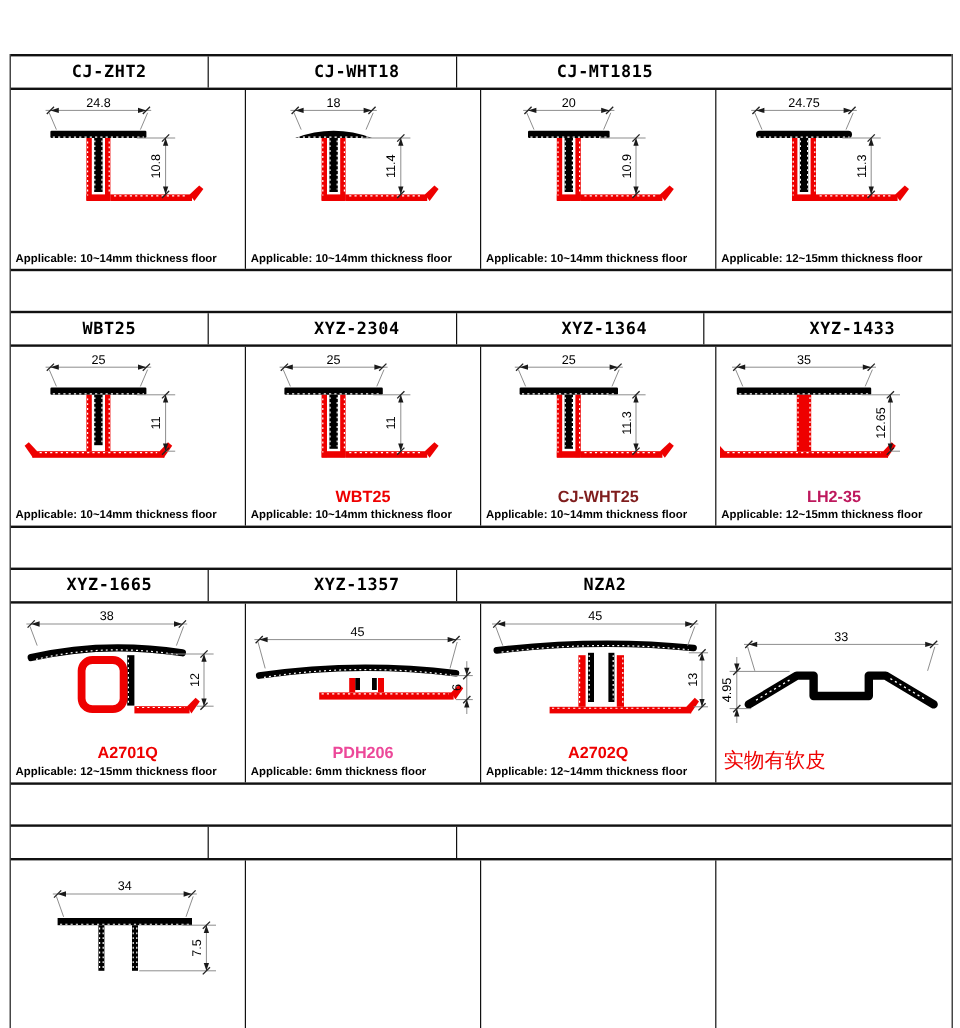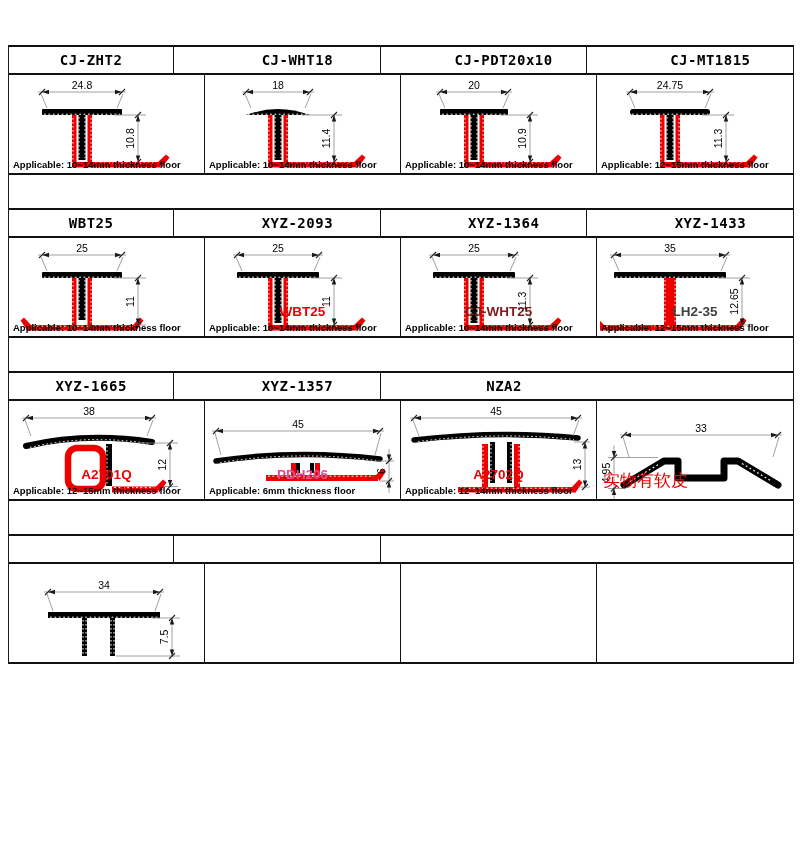--- a/index.html
+++ b/index.html
@@ -6,21 +6,21 @@
   body{width:800px;height:857px;position:relative;font-family:"Liberation Sans",sans-serif;overflow:hidden;}
   #catalog{position:absolute;left:8px;top:45px;width:784px;
            border-left:1.5px solid #1a1a1a;border-right:1.5px solid #1a1a1a;}
   .hdr-row{display:grid;grid-template-columns:repeat(4,1fr);height:30px;
            border-top:2px solid #111;border-bottom:2px solid #111;box-sizing:border-box;gap:41px;}
   .hdr-cell{display:flex;align-items:center;justify-content:center;
             border-right:1.5px solid #111;box-sizing:border-box;}
   .hdr-cell:last-child{border-right:none;}
   .code{font-family:"DejaVu Sans Mono","Liberation Mono",monospace;font-size:14px;
         font-weight:700;letter-spacing:.5px;color:#000;}
-  .row{display:grid;grid-template-columns:repeat(4,1fr);height:100px;
+  .row{display:grid;grid-template-columns:repeat(4,1fr);height:151px;
        border-bottom:2px solid #111;box-sizing:border-box;}
   .cell{position:relative;border-right:1.5px solid #111;box-sizing:border-box;overflow:hidden;}
   .cell:last-child{border-right:none;}
   .cell svg{position:absolute;left:50%;top:4px;transform:translateX(-50%);}
   .redlabel{position:absolute;left:0;right:0;bottom:17px;text-align:center;
             font-size:13.5px;font-weight:700;}
   .note{position:absolute;left:4px;bottom:3px;font-size:9.5px;color:#000;white-space:nowrap;font-weight:bold;}
   .rednote{position:absolute;left:6px;bottom:7px;font-size:17px;}
   .spacer{height:33px;}
   .dimtxt{font-family:"Liberation Sans",sans-serif;font-size:10.5px;fill:#000;}
@@ -31,23 +31,20 @@
 <div id="catalog">
     <div class="group">
       <div class="hdr-row">
         <div class="hdr-cell">
           <span class="code">CJ-ZHT2</span>
         </div>
         <div class="hdr-cell">
           <span class="code">CJ-WHT18</span>
         </div>
         <div class="hdr-cell">
-          <span class="code">CJ-PDT20x10</span>
-        </div>
-        <div class="hdr-cell">
           <span class="code">CJ-MT1815</span>
         </div>
       </div>
       <div class="row">
         <div class="cell">
           <svg width="190" height="104" viewBox="0 0 190 104">
             <g>
               <rect x="30" y="30" width="80" height="6" rx="1" fill="#000000"></rect>
               <line x1="32" y1="35.2" x2="108" y2="35.2" stroke="#fff" stroke-width="1" stroke-dasharray="1.8,2.6"></line>
             </g>
@@ -227,21 +224,21 @@
         </div>
       </div>
     </div>
     <div class="spacer"></div>
     <div class="group">
       <div class="hdr-row">
         <div class="hdr-cell">
           <span class="code">WBT25</span>
         </div>
         <div class="hdr-cell">
-          <span class="code">XYZ-2093</span>
+          <span class="code">XYZ-2304</span>
         </div>
         <div class="hdr-cell">
           <span class="code">XYZ-1364</span>
         </div>
         <div class="hdr-cell">
           <span class="code">XYZ-1433</span>
         </div>
       </div>
       <div class="row">
         <div class="cell">
@@ -411,21 +408,21 @@
             <line x1="141" y1="83" x2="150" y2="83" stroke="#888888" stroke-width="0.8"></line>
             <g>
               <line x1="142" y1="36" x2="142" y2="83" stroke="#888888" stroke-width="0.8"></line>
               <polygon points="142,36 139.8,42.5 144.2,42.5" fill="#1a1a1a"></polygon>
               <polygon points="142,83 139.8,76.5 144.2,76.5" fill="#1a1a1a"></polygon>
               <line x1="139" y1="39" x2="145" y2="33" stroke="#222" stroke-width="1.1"></line>
               <line x1="139" y1="86" x2="145" y2="80" stroke="#222" stroke-width="1.1"></line>
               <text text-anchor="middle" class="dimtxt" transform="translate(137.5 59.5) rotate(-90)">12.65</text>
             </g>
           </svg>
-          <div class="redlabel" style="color: #404040;">LH2-35</div>
+          <div class="redlabel" style="color: #be185d;">LH2-35</div>
           <div class="note">Applicable: 12~15mm thickness floor</div>
         </div>
       </div>
     </div>
     <div class="spacer"></div>
     <div class="group">
       <div class="hdr-row">
         <div class="hdr-cell">
           <span class="code">XYZ-1665</span>
         </div>

